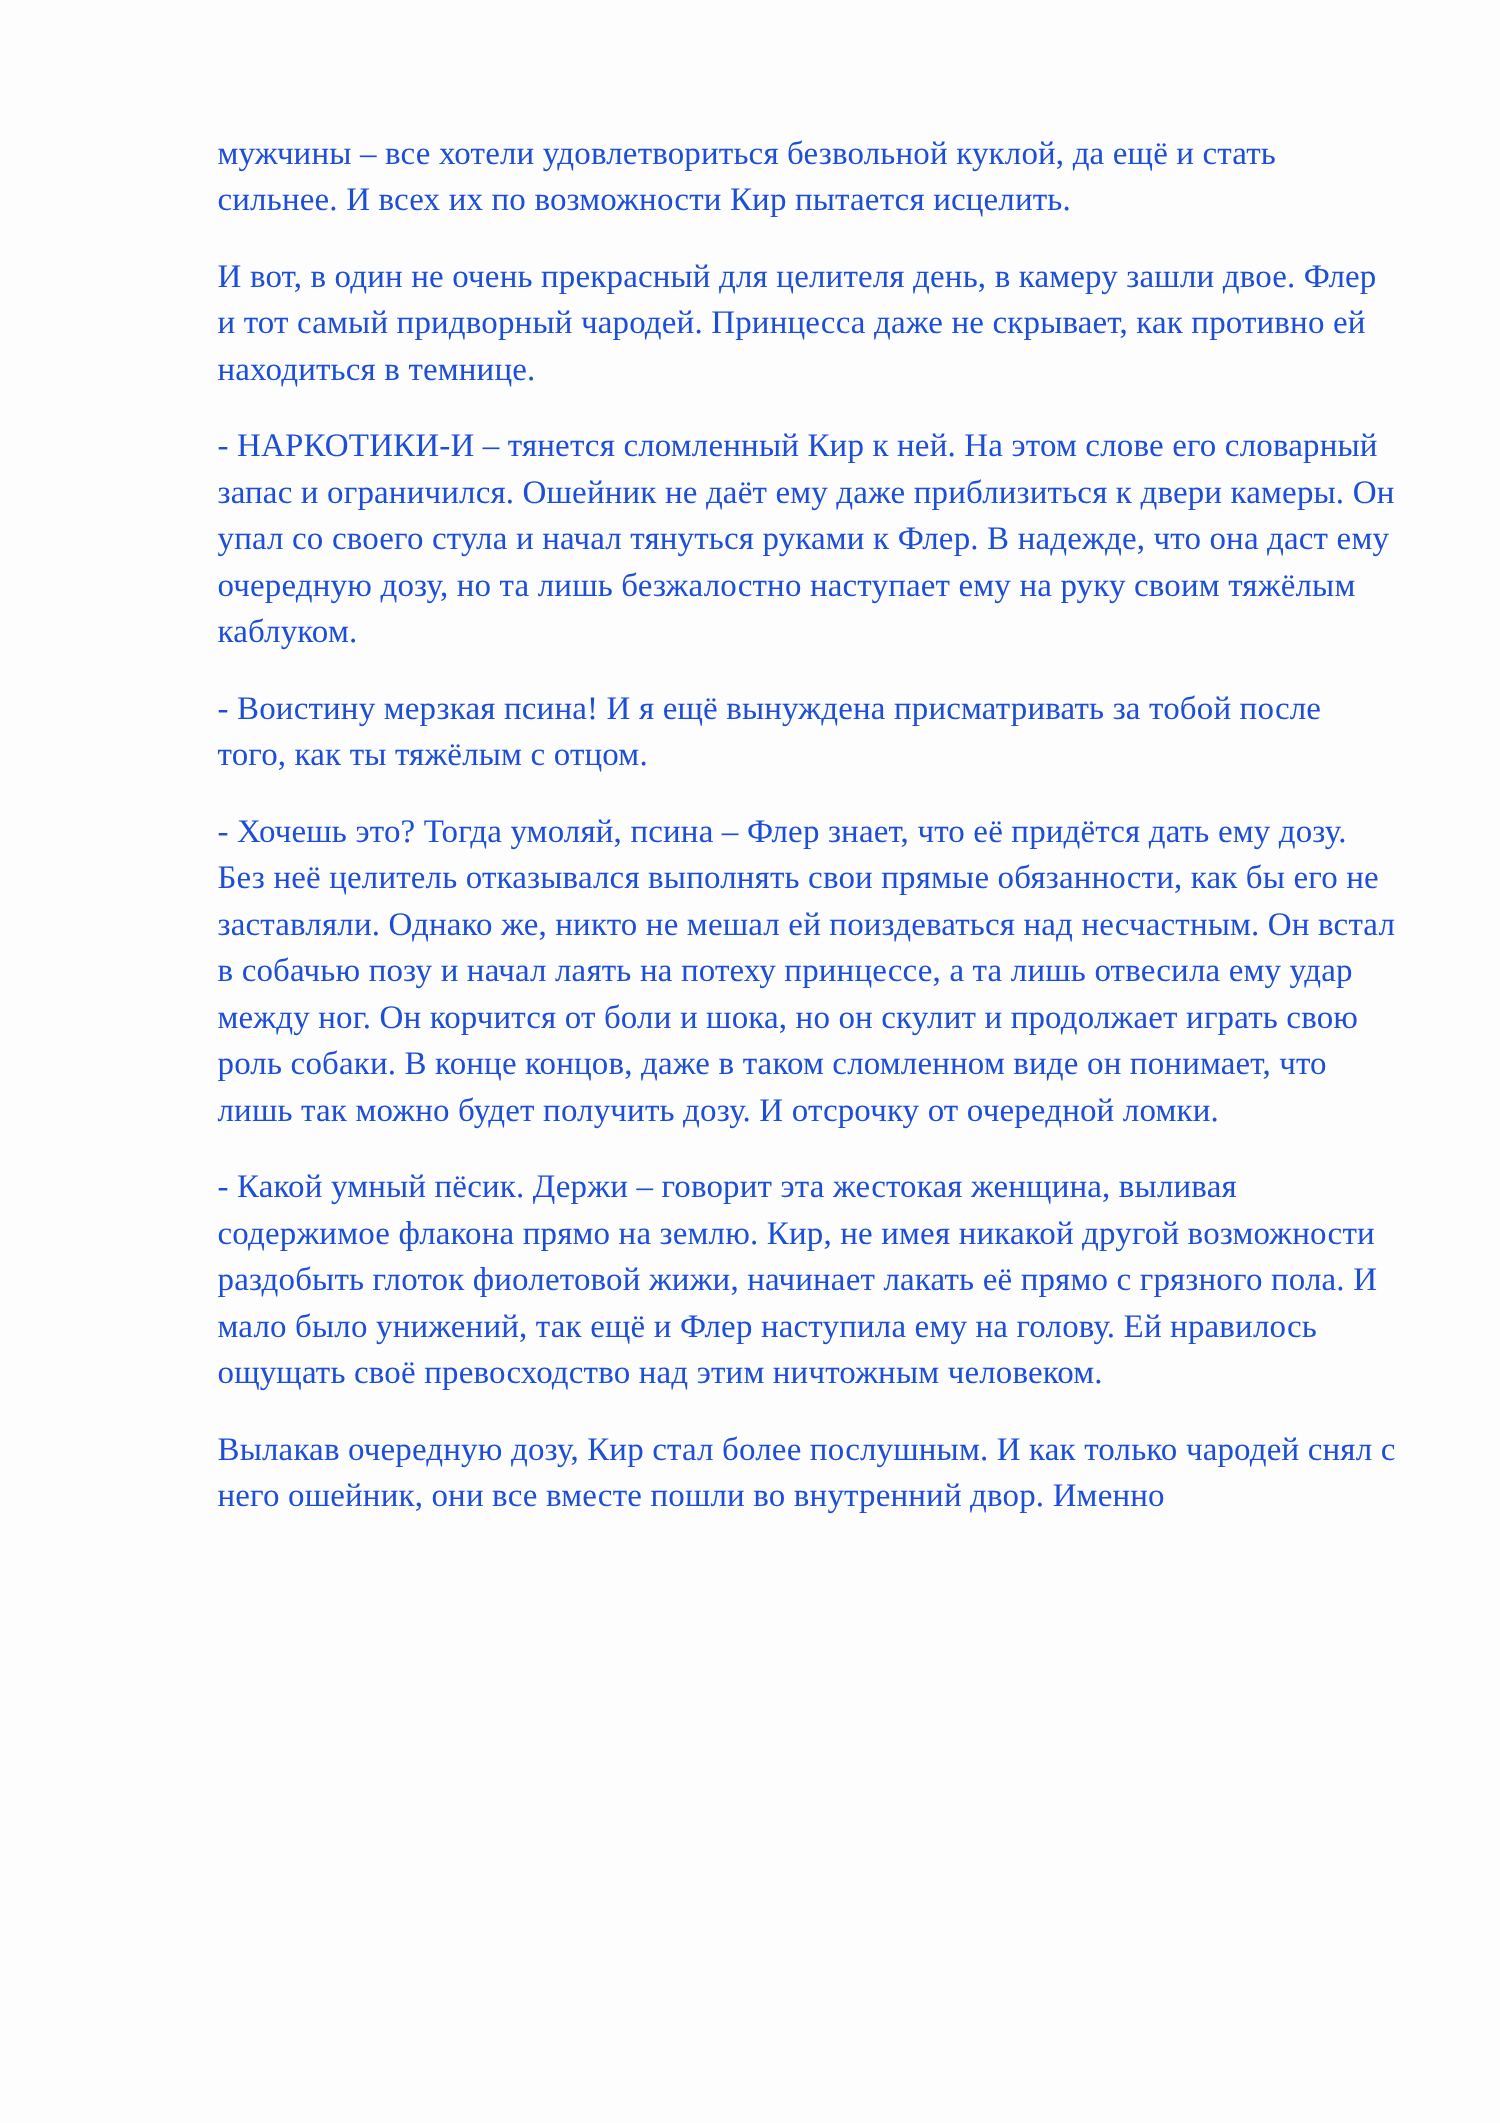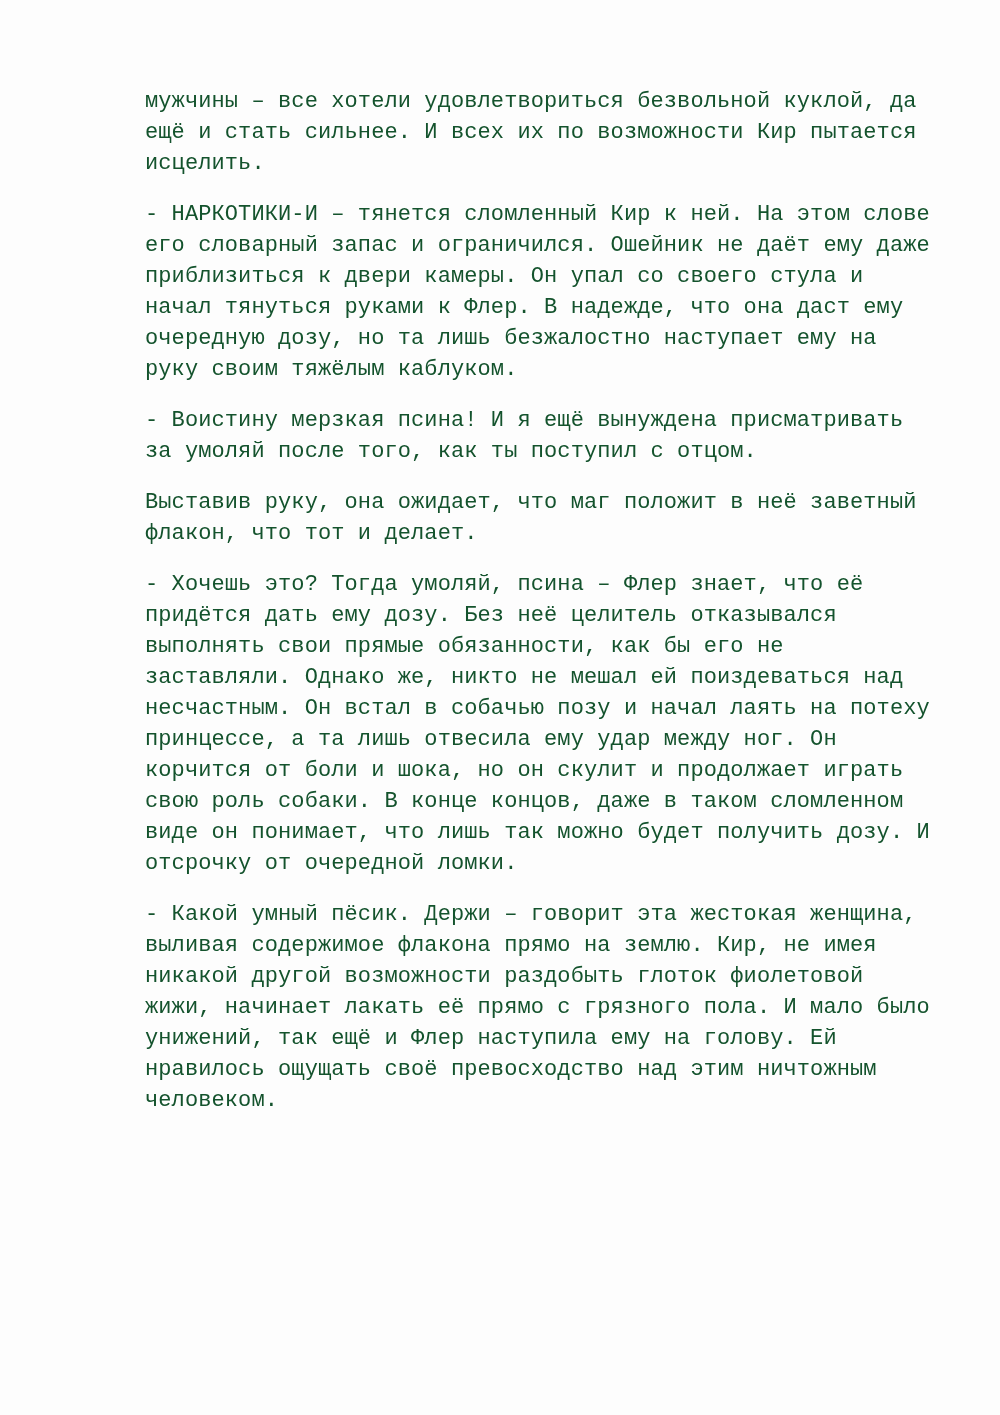--- a/index.html
+++ b/index.html
@@ -11,40 +11,41 @@
     position: relative;
     width: 1000px;
     height: 1415px;
     background: #fdfdfd;
     box-sizing: border-box;
     padding: 86px 68px 40px 145px;
     overflow: hidden;
   }
   .text-column {
     width: 787px;
-    font-family: Liberation Mono, monospace;
+    font-family: Liberation Serif, serif;
     font-size: 22px;
     line-height: 31px;
-    color: #14532d;
+    color: #1d4ed8;
     text-align: left;
     letter-spacing: 0.1px;
   }
   .text-column p {
     margin: 0 0 20px 0;
     padding: 0;
   }
   .text-column p:last-child {
     margin-bottom: 0;
   }
 </style>
 </head>
 <body>
 
 <div class="page">
   <div class="text-column">
     <p>мужчины – все хотели удовлетвориться безвольной куклой, да ещё и стать сильнее. И всех их по возможности Кир пытается исцелить.</p>
+    <p>И вот, в один не очень прекрасный для целителя день, в камеру зашли двое. Флер и тот самый придворный чародей. Принцесса даже не скрывает, как противно ей находиться в темнице.</p>
     <p>- НАРКОТИКИ-И – тянется сломленный Кир к ней. На этом слове его словарный запас и ограничился. Ошейник не даёт ему даже приблизиться к двери камеры. Он упал со своего стула и начал тянуться руками к Флер. В надежде, что она даст ему очередную дозу, но та лишь безжалостно наступает ему на руку своим тяжёлым каблуком.</p>
-    <p>- Воистину мерзкая псина! И я ещё вынуждена присматривать за умоляй после того, как ты поступил с отцом.</p>
-    <p>Выставив руку, она ожидает, что маг положит в неё заветный флакон, что тот и делает.</p>
+    <p>- Воистину мерзкая псина! И я ещё вынуждена присматривать за тобой после того, как ты тяжёлым с отцом.</p>
     <p>- Хочешь это? Тогда умоляй, псина – Флер знает, что её придётся дать ему дозу. Без неё целитель отказывался выполнять свои прямые обязанности, как бы его не заставляли. Однако же, никто не мешал ей поиздеваться над несчастным. Он встал в собачью позу и начал лаять на потеху принцессе, а та лишь отвесила ему удар между ног. Он корчится от боли и шока, но он скулит и продолжает играть свою роль собаки. В конце концов, даже в таком сломленном виде он понимает, что лишь так можно будет получить дозу. И отсрочку от очередной ломки.</p>
     <p>- Какой умный пёсик. Держи – говорит эта жестокая женщина, выливая содержимое флакона прямо на землю. Кир, не имея никакой другой возможности раздобыть глоток фиолетовой жижи, начинает лакать её прямо с грязного пола. И мало было унижений, так ещё и Флер наступила ему на голову. Ей нравилось ощущать своё превосходство над этим ничтожным человеком.</p>
+    <p>Вылакав очередную дозу, Кир стал более послушным. И как только чародей снял с него ошейник, они все вместе пошли во внутренний двор. Именно</p>
   </div>
 </div>
 
 </body></html>

